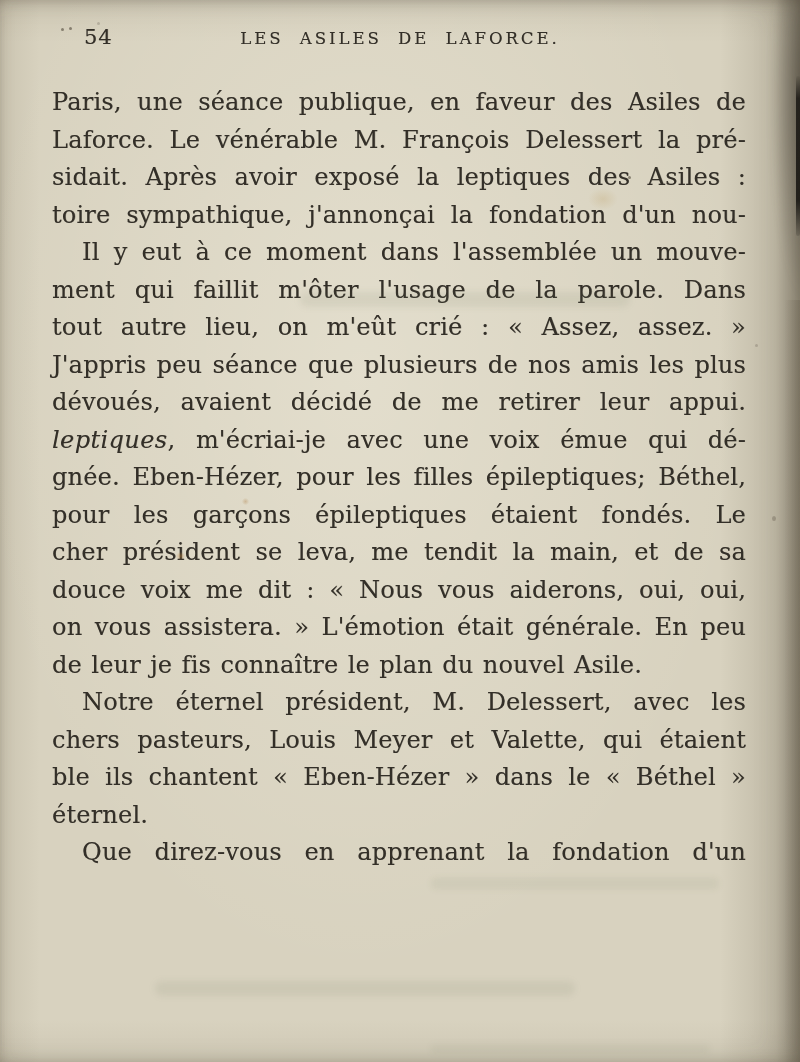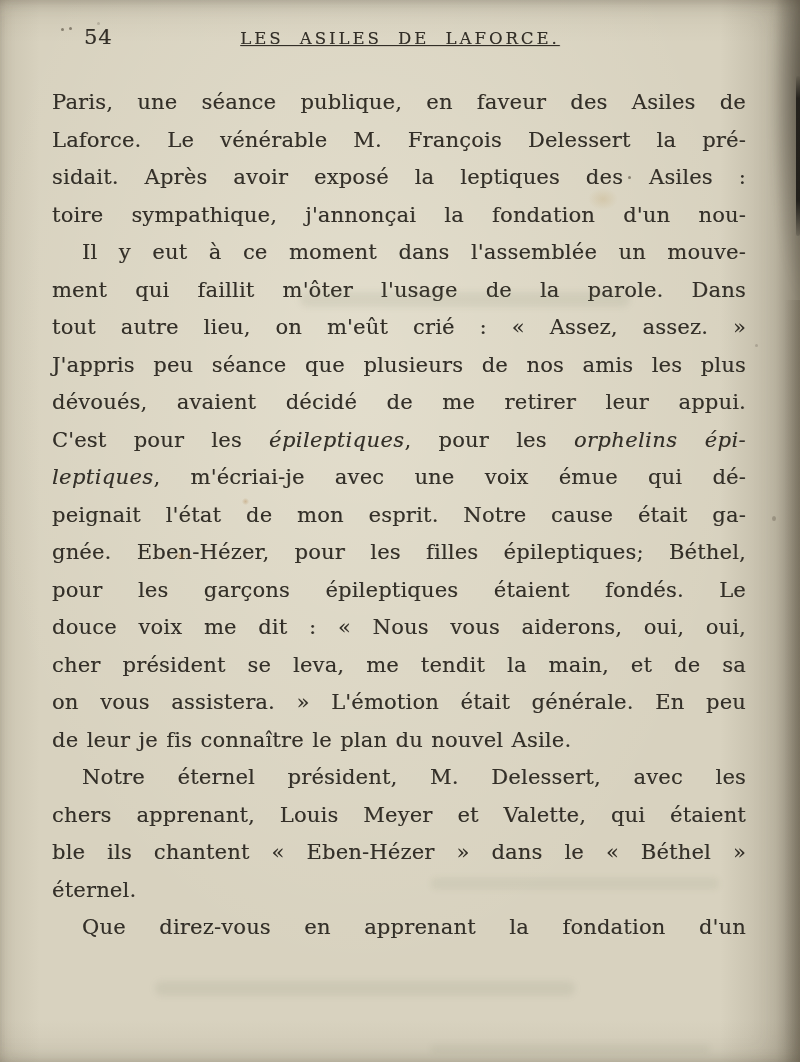--- a/index.html
+++ b/index.html
@@ -31,29 +31,28 @@
   }
   .running-title {
     position: absolute;
     left: 50%; top: 29px;
     transform: translateX(-50%);
     white-space: nowrap;
     font-size: 16.5px;
     letter-spacing: 3px;
     word-spacing: 8px;
     text-shadow: 0.3px 0.3px 0.5px rgba(51,47,40,0.45);
-    text-decoration: underline;
   }
   .text-block {
     position: absolute;
     left: 52px; top: 84px;
     width: 694px;
   }
   .line {
-    font-size: 21px;
+    font-size: 24px;
     line-height: 37.5px;
     height: 37.5px;
     white-space: nowrap;
     letter-spacing: 0.2px;
     word-spacing: 1.5px;
     text-shadow: 0.35px 0.35px 0.6px rgba(51,47,40,0.40);
   }
   .line.just {
     white-space: normal;
     text-align: justify;
@@ -138,31 +137,29 @@
   <main class="text-block">
       <div class="line just"><span>Paris, une séance publique, en faveur des Asiles de</span></div>
       <div class="line just"><span>Laforce. Le vénérable M. François Delessert la pré-</span></div>
       <div class="line just"><span>sidait. Après avoir exposé la leptiques des Asiles :</span></div>
       <div class="line just"><span>toire sympathique, j'annonçai la fondation d'un nou-</span></div>
       <div class="line just indent"><span>Il y eut à ce moment dans l'assemblée un mouve-</span></div>
       <div class="line just"><span>ment qui faillit m'ôter l'usage de la parole. Dans</span></div>
       <div class="line just"><span>tout autre lieu, on m'eût crié : « Assez, assez. »</span></div>
       <div class="line just"><span>J'appris peu séance que plusieurs de nos amis les plus</span></div>
       <div class="line just"><span>dévoués, avaient décidé de me retirer leur appui.</span></div>
-      <div class="line just"><span>C'est pour les </span><span class="it">épileptiques</span><span>, pour les </span><span class="it">orphelins épi-</span></div>
       <div class="line just"><span class="it">leptiques</span><span>, m'écriai-je avec une voix émue qui dé-</span></div>
-      <div class="line just"><span>peignait l'état de mon esprit. Notre cause était ga-</span></div>
       <div class="line just"><span>gnée. Eben-Hézer, pour les filles épileptiques; Béthel,</span></div>
       <div class="line just"><span>pour les garçons épileptiques étaient fondés. Le</span></div>
+      <div class="line just"><span>cher président se leva, me tendit la main, et de sa</span></div>
       <div class="line just"><span>douce voix me dit : « Nous vous aiderons, oui, oui,</span></div>
-      <div class="line just"><span>cher président se leva, me tendit la main, et de sa</span></div>
       <div class="line just"><span>on vous assistera. » L'émotion était générale. En peu</span></div>
       <div class="line"><span>de leur je fis connaître le plan du nouvel Asile.</span></div>
       <div class="line just indent"><span>Notre éternel président, M. Delessert, avec les</span></div>
-      <div class="line just"><span>chers apprenant, Louis Meyer et Valette, qui étaient</span></div>
+      <div class="line just"><span>chers pasteurs, Louis Meyer et Valette, qui étaient</span></div>
       <div class="line just"><span>ble ils chantent « Eben-Hézer » dans le « Béthel »</span></div>
       <div class="line"><span>éternel.</span></div>
       <div class="line just indent"><span>Que direz-vous en apprenant la fondation d'un</span></div>
     </main>
 
   <div class="edge-curve"></div>
   <div class="edge-line"></div>
   <div class="edge-shade-low"></div>
   <div class="smudge s1"></div>
   <div class="smudge s2"></div>

